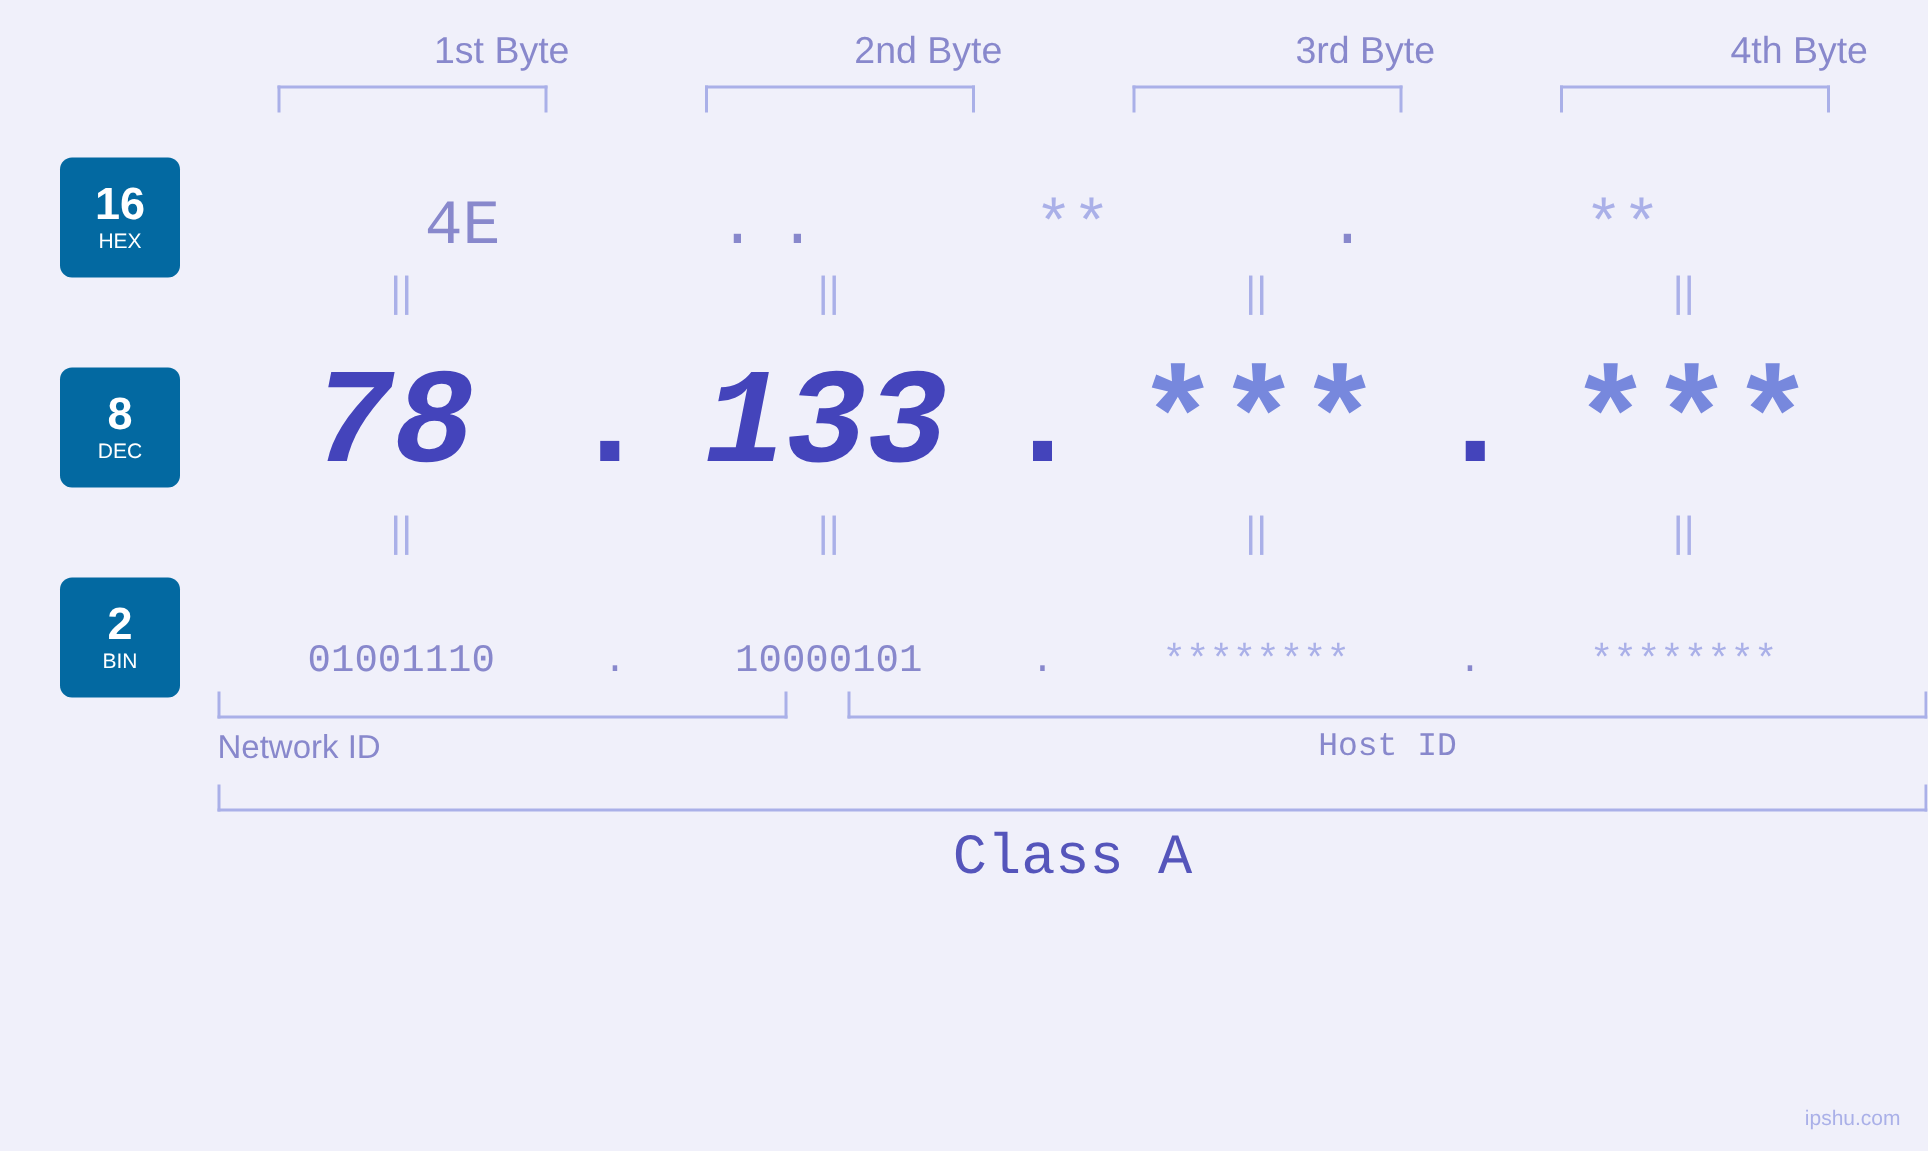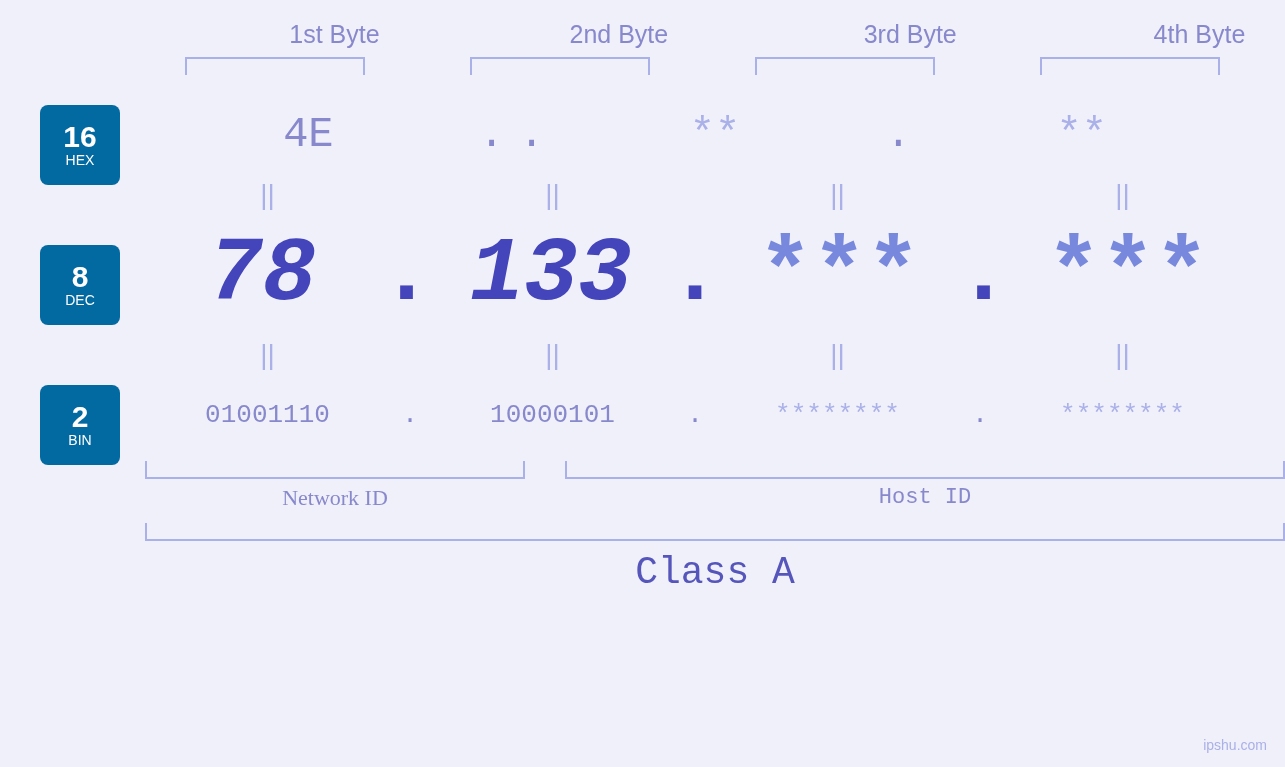--- a/index.html
+++ b/index.html
@@ -80,21 +80,21 @@
     .base-label {
       font-size: 14px;
       font-family: Arial, sans-serif;
       line-height: 1.2;
     }
 
     
     .data-row {
       display: flex;
       flex-direction: row;
-      align-items: center;
+      align-items: flex-end;
       width: 1100px;
     }
 
     .hex-row {
       height: 80px;
       margin-top: 10px;
     }
 
     .dec-row {
       height: 120px;
@@ -399,21 +399,21 @@
 
       <div style="display:flex; flex-direction:row; margin-top: 6px;">
 
         <div style="width:380px; height:18px; border:2px solid #aab0e8; border-top:none;"></div>
         <div style="flex:0 0 40px;"></div>
 
         <div style="flex:1; height:18px; border:2px solid #aab0e8; border-top:none;"></div>
       </div>
 
       <div style="display:flex; flex-direction:row; margin-top: 6px;">
-        <div style="width:380px; text-align:center; color:#8888cc; font-size:22px; font-family:Liberation Serif, serif;">Network ID</div>
+        <div style="width:380px; color:#8888cc; font-size:22px; font-family:Liberation Sans, sans-serif;">Network ID</div>
         <div style="flex:0 0 40px;"></div>
         <div style="flex:1; text-align:center; color:#8888cc; font-size:22px; font-family:'Courier New',Courier,monospace;">Host ID</div>
       </div>
 
       <div style="width:100%; height:18px; border:2px solid #aab0e8; border-top:none; margin-top:12px;"></div>
 
       <div style="text-align:center; color:#5555bb; font-size:38px; font-family:'Courier New',Courier,monospace; margin-top:10px;">Class A</div>
 
     </div>
   </div>

